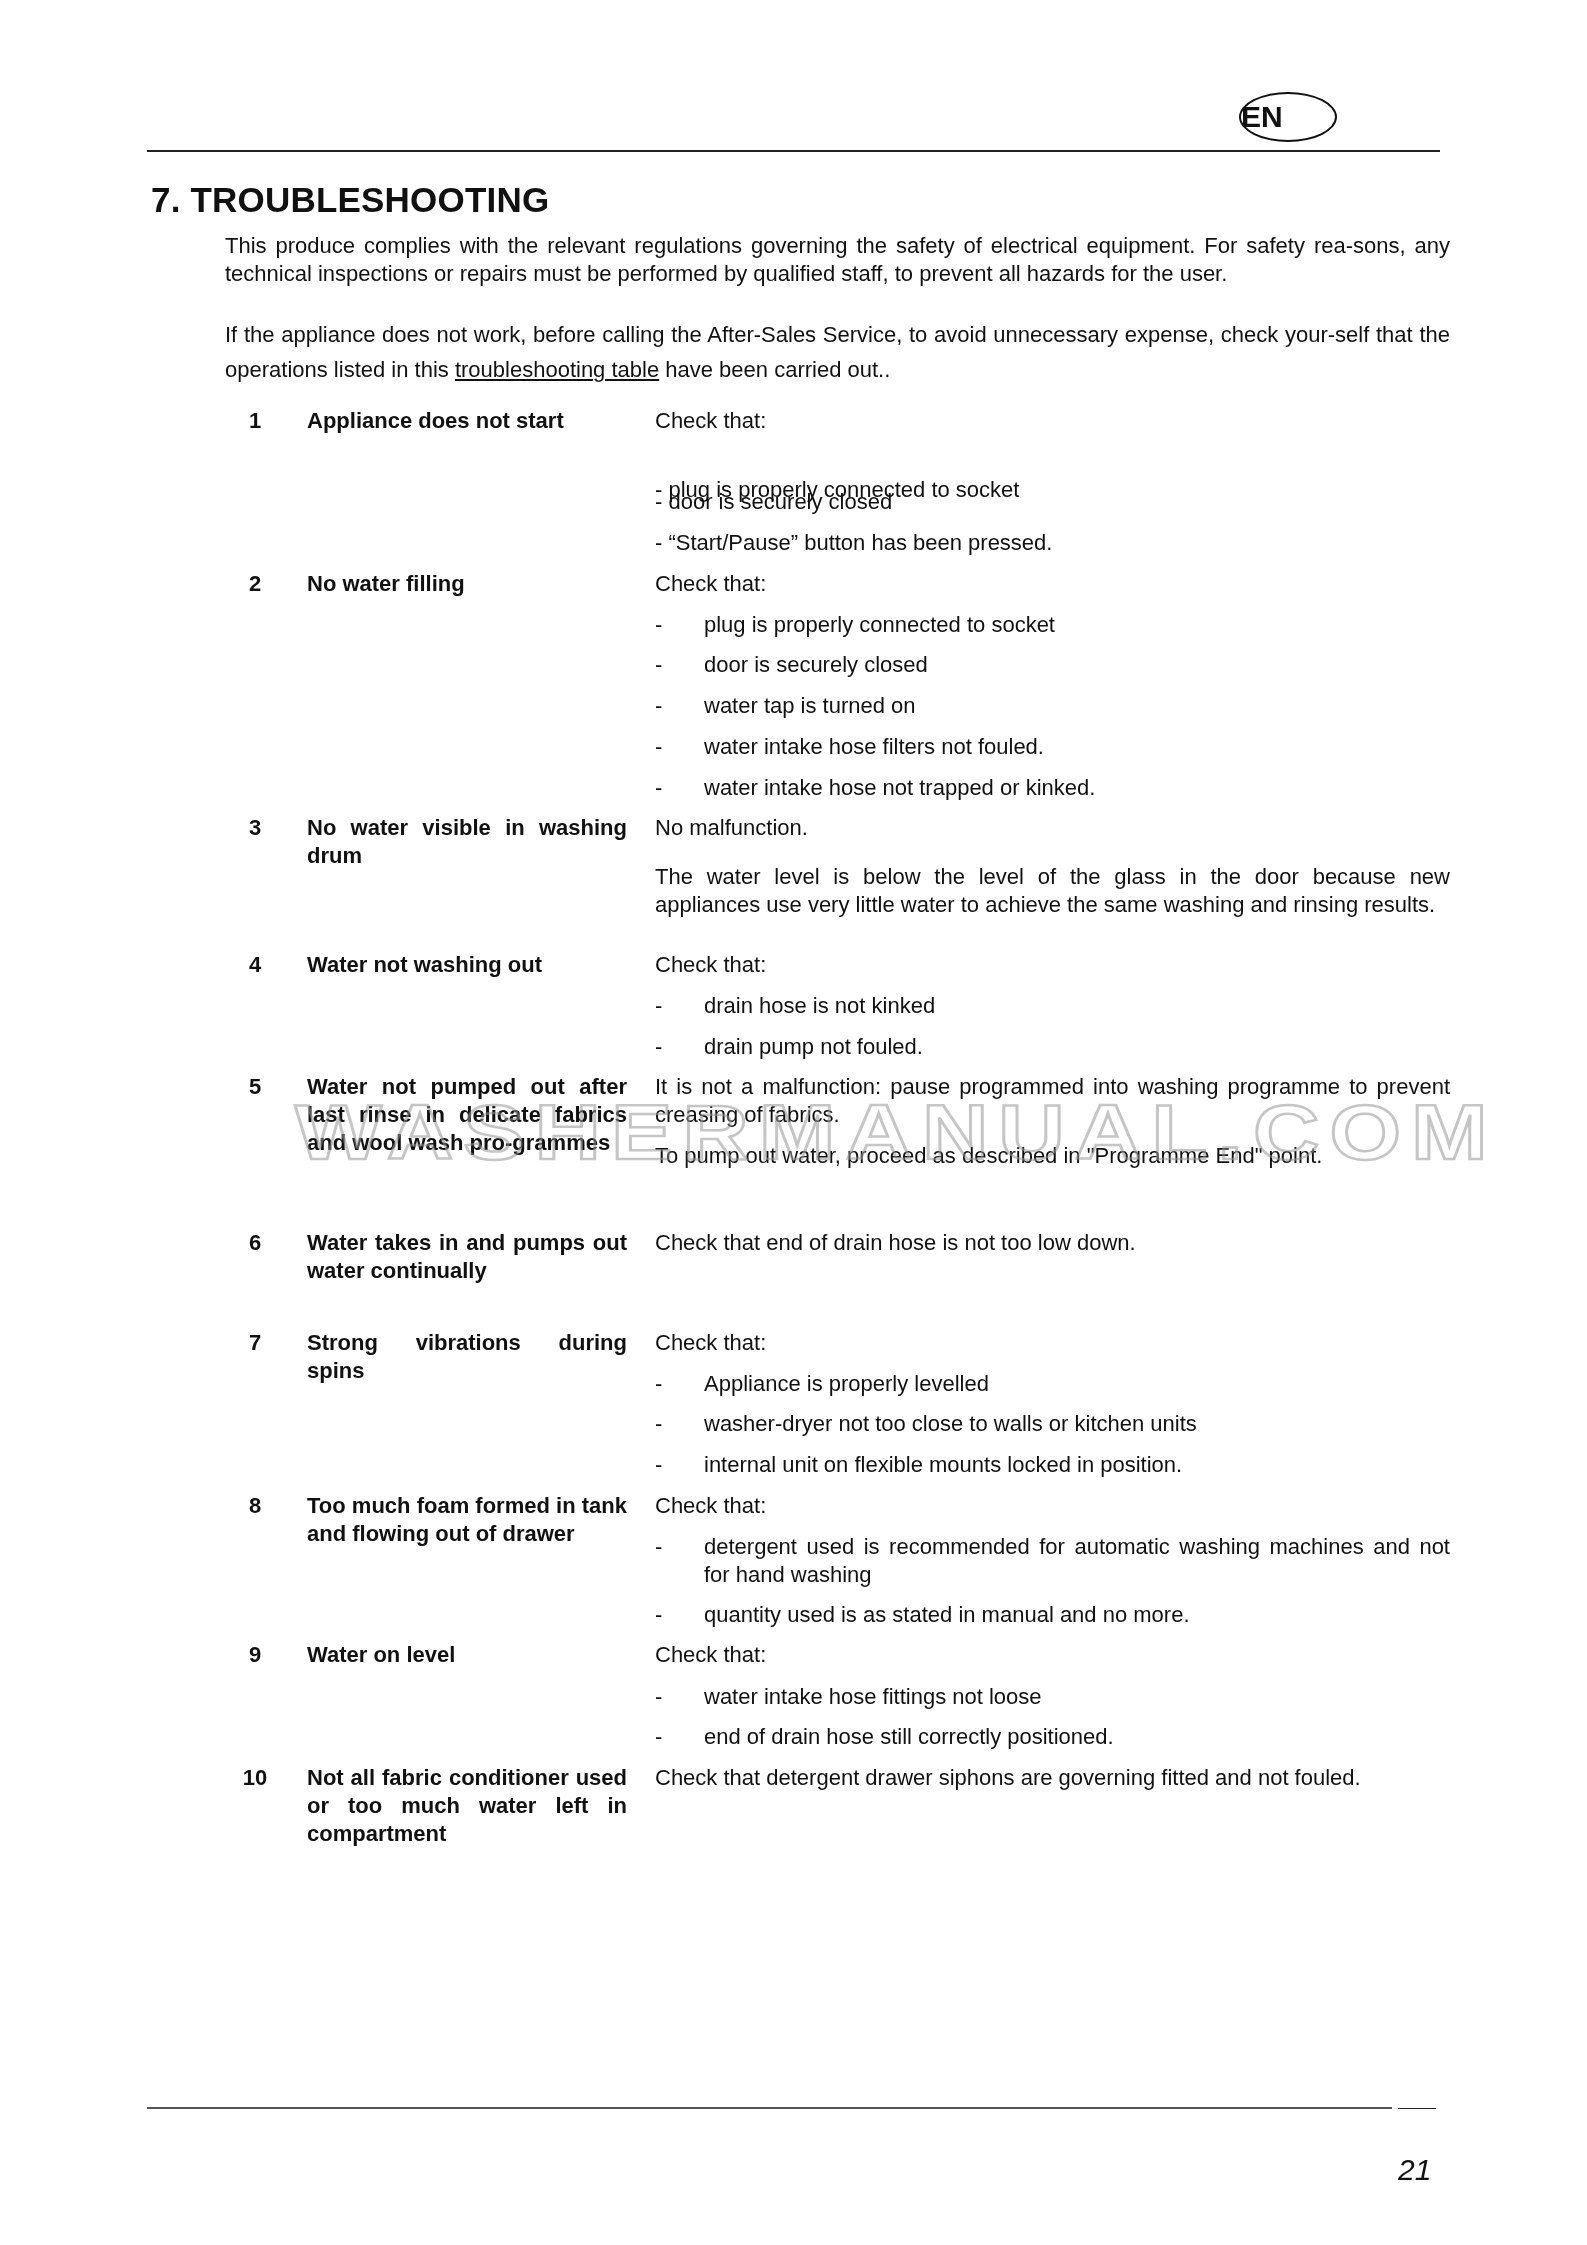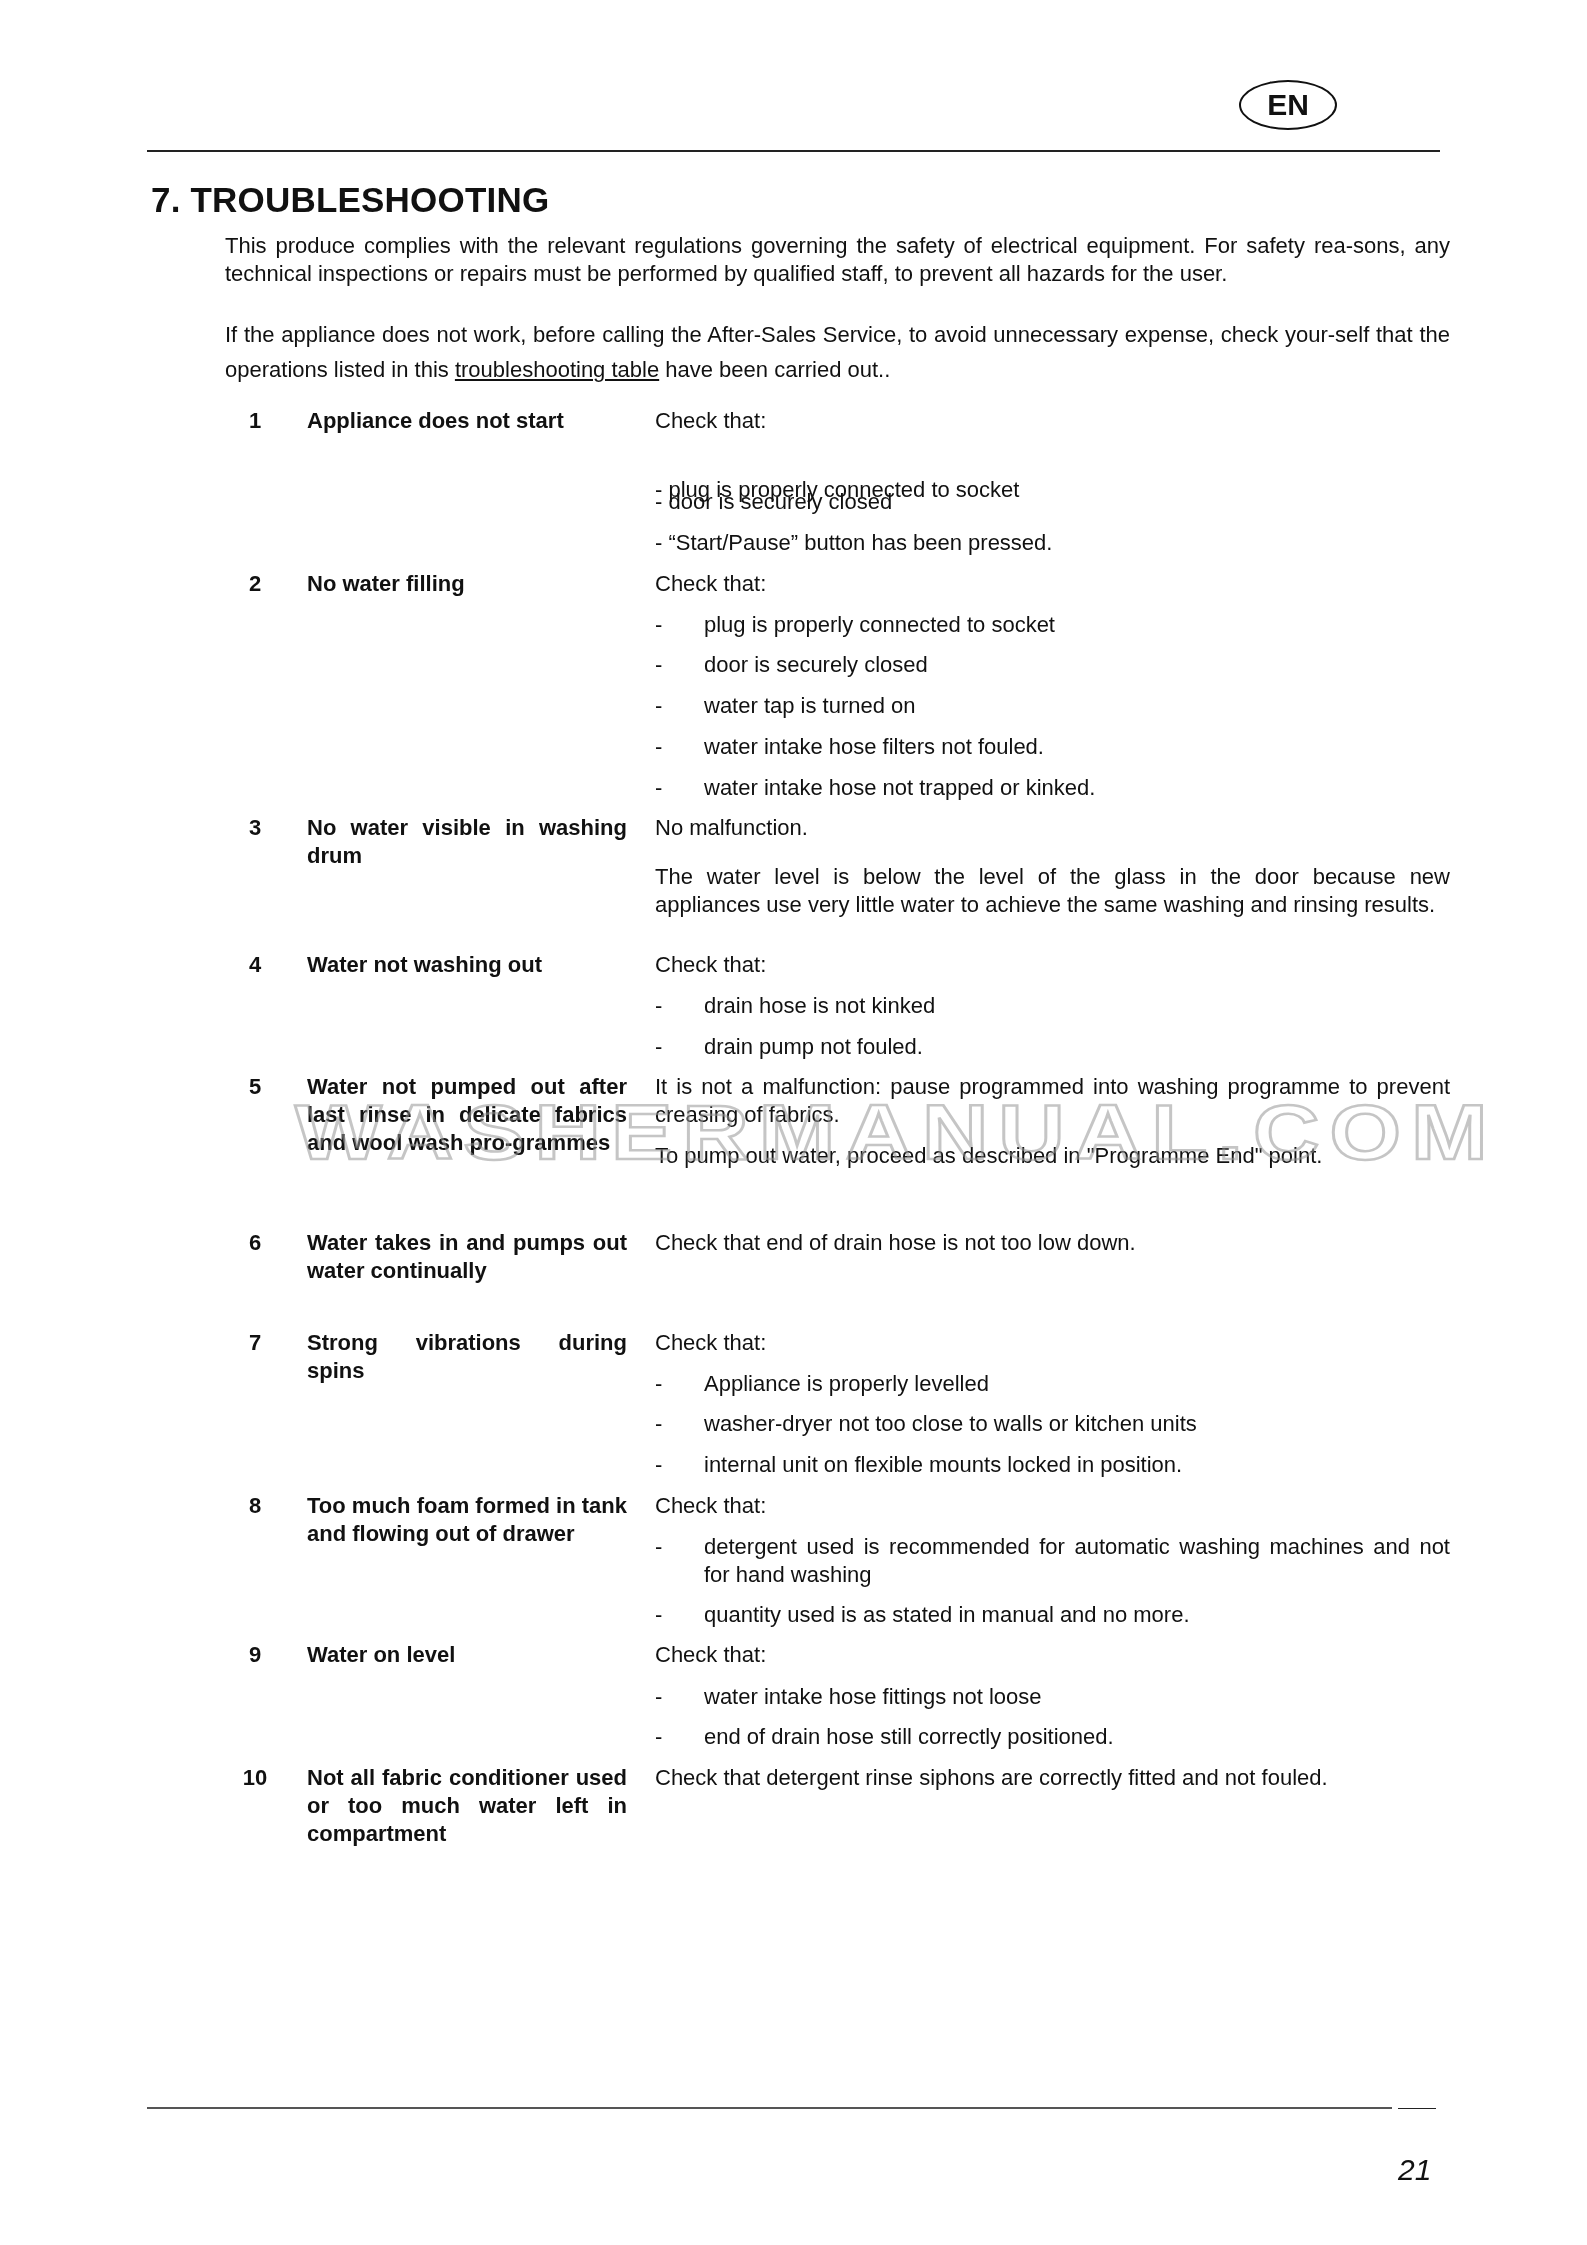--- a/index.html
+++ b/index.html
@@ -1,21 +1,21 @@
 <!DOCTYPE html>
 <html><head>
 <meta charset="utf-8">
 <style>
   html, body { margin: 0; padding: 0; background: #ffffff; }
   body { width: 1587px; height: 2245px; position: relative; overflow: hidden;
          font-family: "Liberation Sans", sans-serif; color: #111; }
   .abs { position: absolute; }
   .hdr-line { left: 147px; top: 150px; width: 1293px; height: 2px; background: #222; }
-  .lang-badge { left: 1239px; top: 80px; width: 94px; height: 46px; border: 2px solid #111;
-                border-radius: 50%; text-align: center; line-height: 46px; font-weight: bold; font-size: 30px; }
+  .lang-badge { left: 1239px; top: 92px; width: 94px; height: 46px; border: 2px solid #111;
+                border-radius: 50%; line-height: 46px; font-weight: bold; font-size: 30px; }
   .title { left: 151px; top: 180px; font-size: 35px; font-weight: bold; letter-spacing: 0.2px; }
   .para { left: 225px; width: 1225px; font-size: 22px; line-height: 28px; text-align: justify; }
   .para u { text-decoration: underline; }
   .num { left: 240px; width: 30px; text-align: center; font-weight: bold; font-size: 22px; line-height: 28px; }
   .prob { left: 307px; width: 320px; font-weight: bold; font-size: 22px; line-height: 28px; text-align: justify; }
   .sol { left: 655px; width: 795px; font-size: 22px; line-height: 28px; text-align: justify; }
   .item { left: 655px; width: 795px; font-size: 22px; line-height: 28px; }
   .item .dash { position: absolute; left: 0; top: 0; }
   .item .txt { display: block; margin-left: 49px; text-align: justify; }
   .item.plain .txt { margin-left: 0; }
@@ -153,20 +153,20 @@
     </div>
   <div class="abs item" style="top:1723px;">
       <span class="dash">-</span>
       <span class="txt">end of drain hose still correctly positioned.</span>
     </div>
 </div>
 
 <div>
   <div class="abs num" style="top:1764px;">10</div>
   <div class="abs prob" style="top:1764px;">Not all fabric conditioner used or too much water left in compartment</div>
-  <div class="abs sol" style="top:1764px;">Check that detergent rinse siphons are correctly fitted and not fouled.</div>
+  <div class="abs sol" style="top:1764px;">Check that detergent drawer siphons are governing fitted and not fouled.</div>
 </div>
 
 <div class="abs watermark">WASHERMANUAL.COM</div>
 
 <div class="abs ftr-line"></div>
 <div class="abs ftr-short"></div>
 <div class="abs page-num">21</div>
 
 </body></html>

